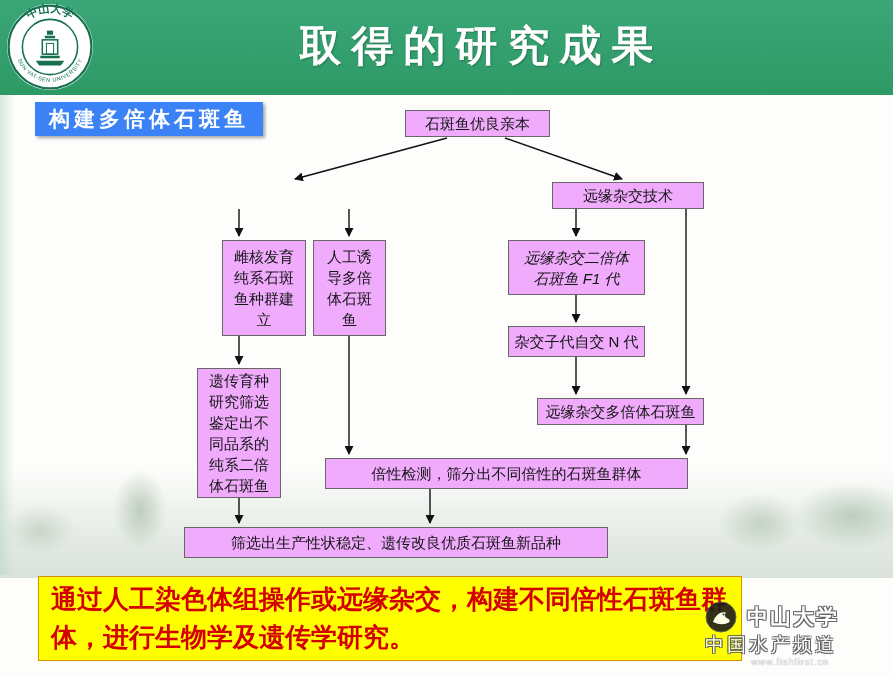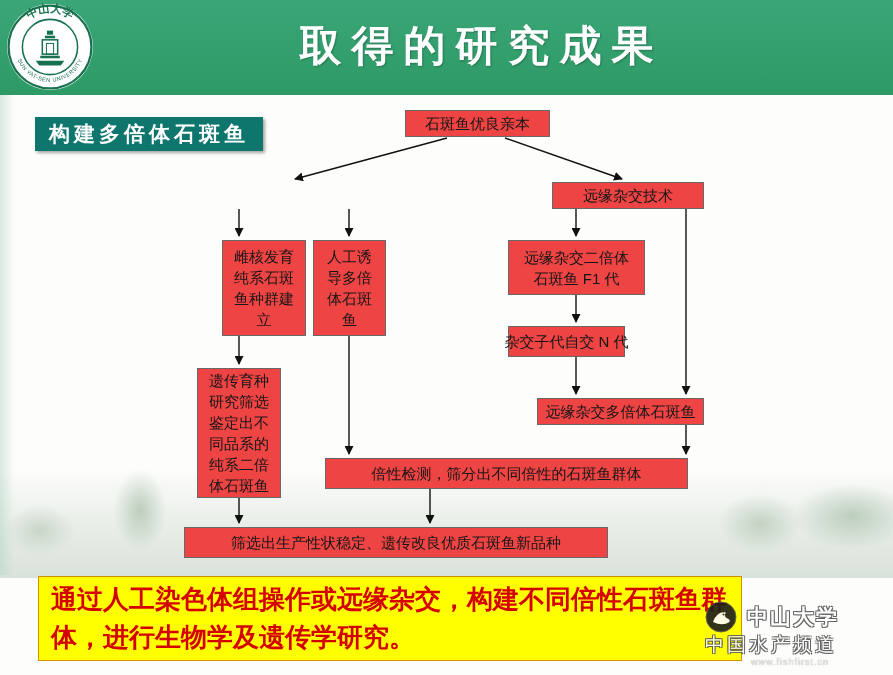--- a/index.html
+++ b/index.html
@@ -20,36 +20,36 @@
     background:
       radial-gradient(ellipse 38px 58px at 140px 42px, rgba(150,175,150,.55), rgba(150,175,150,0) 70%),
       radial-gradient(ellipse 60px 42px at 760px 55px, rgba(150,175,150,.45), rgba(150,175,150,0) 70%),
       radial-gradient(ellipse 85px 48px at 852px 48px, rgba(140,170,145,.5), rgba(140,170,145,0) 70%),
       radial-gradient(ellipse 50px 36px at 40px 62px, rgba(160,180,160,.4), rgba(160,180,160,0) 70%),
       linear-gradient(180deg, rgba(235,240,235,0) 0%, rgba(205,218,205,.45) 55%, rgba(188,204,190,.55) 100%); }
   .photo-left { position:absolute; left:0; top:95px; width:14px; height:480px; z-index:0;
     background:linear-gradient(90deg, rgba(185,214,199,.55), rgba(185,214,199,0)); }
 
   
-  .section-label { position:absolute; left:35px; top:117px; width:228px; height:34px; z-index:4;
-                   background:#0f766e; color:#ffffff; font-size:21px; font-weight:bold;
+  .section-label { position:absolute; left:35px; top:102px; width:228px; height:34px; z-index:4;
+                   background:#3b82f6; color:#ffffff; font-size:21px; font-weight:bold;
                    letter-spacing:4px; line-height:34px; text-align:center;
                    box-shadow:2px 2px 3px rgba(0,0,0,.35); }
 
   
-  .node { position:absolute; z-index:2; background:#ef4444; border:1px solid #686868;
+  .node { position:absolute; z-index:2; background:#f0abfc; border:1px solid #686868;
           color:#151515; font-size:15px; line-height:21px; padding:2px 6px;
           display:flex; align-items:center; justify-content:center; text-align:center; }
   .n0  { left:405px; top:110px; width:145px; height:27px; white-space:nowrap; }
   .n1  { left:209px; top:182px; width:163px; height:27px; white-space:nowrap; }
   .n2  { left:552px; top:182px; width:152px; height:27px; white-space:nowrap; }
   .n3  { left:197px; top:240px; width:84px;  height:96px;  padding:4px 8px;margin-left:25px; }
   .n4  { left:313px; top:240px; width:73px;  height:96px;  padding:4px 8px; }
-  .n5  { left:508px; top:240px; width:137px; height:55px;  padding:4px 14px; }
-  .n6  { left:508px; top:326px; width:117px; height:31px;  white-space:nowrap; padding:14px 4px; }
+  .n5  { left:508px; top:240px; width:137px; height:55px;  padding:4px 14px;font-style:italic; }
+  .n6  { left:508px; top:326px; width:137px; height:31px;  white-space:nowrap; padding:14px 4px; }
   .n7  { left:537px; top:398px; width:167px; height:27px;  white-space:nowrap; }
   .n8  { left:197px; top:368px; width:84px;  height:130px; padding:4px 8px; }
   .n9  { left:325px; top:458px; width:363px; height:31px;  white-space:nowrap; }
   .n10 { left:184px; top:527px; width:424px; height:31px;  white-space:nowrap; }
 
   .arrows { position:absolute; left:0; top:0; width:893px; height:675px; z-index:1; pointer-events:none; }
 
   
   .summary { position:absolute; left:38px; top:576px; width:704px; height:85px; z-index:3;
              background:#ffff00; border:1px solid #d89000; color:#d40000;

